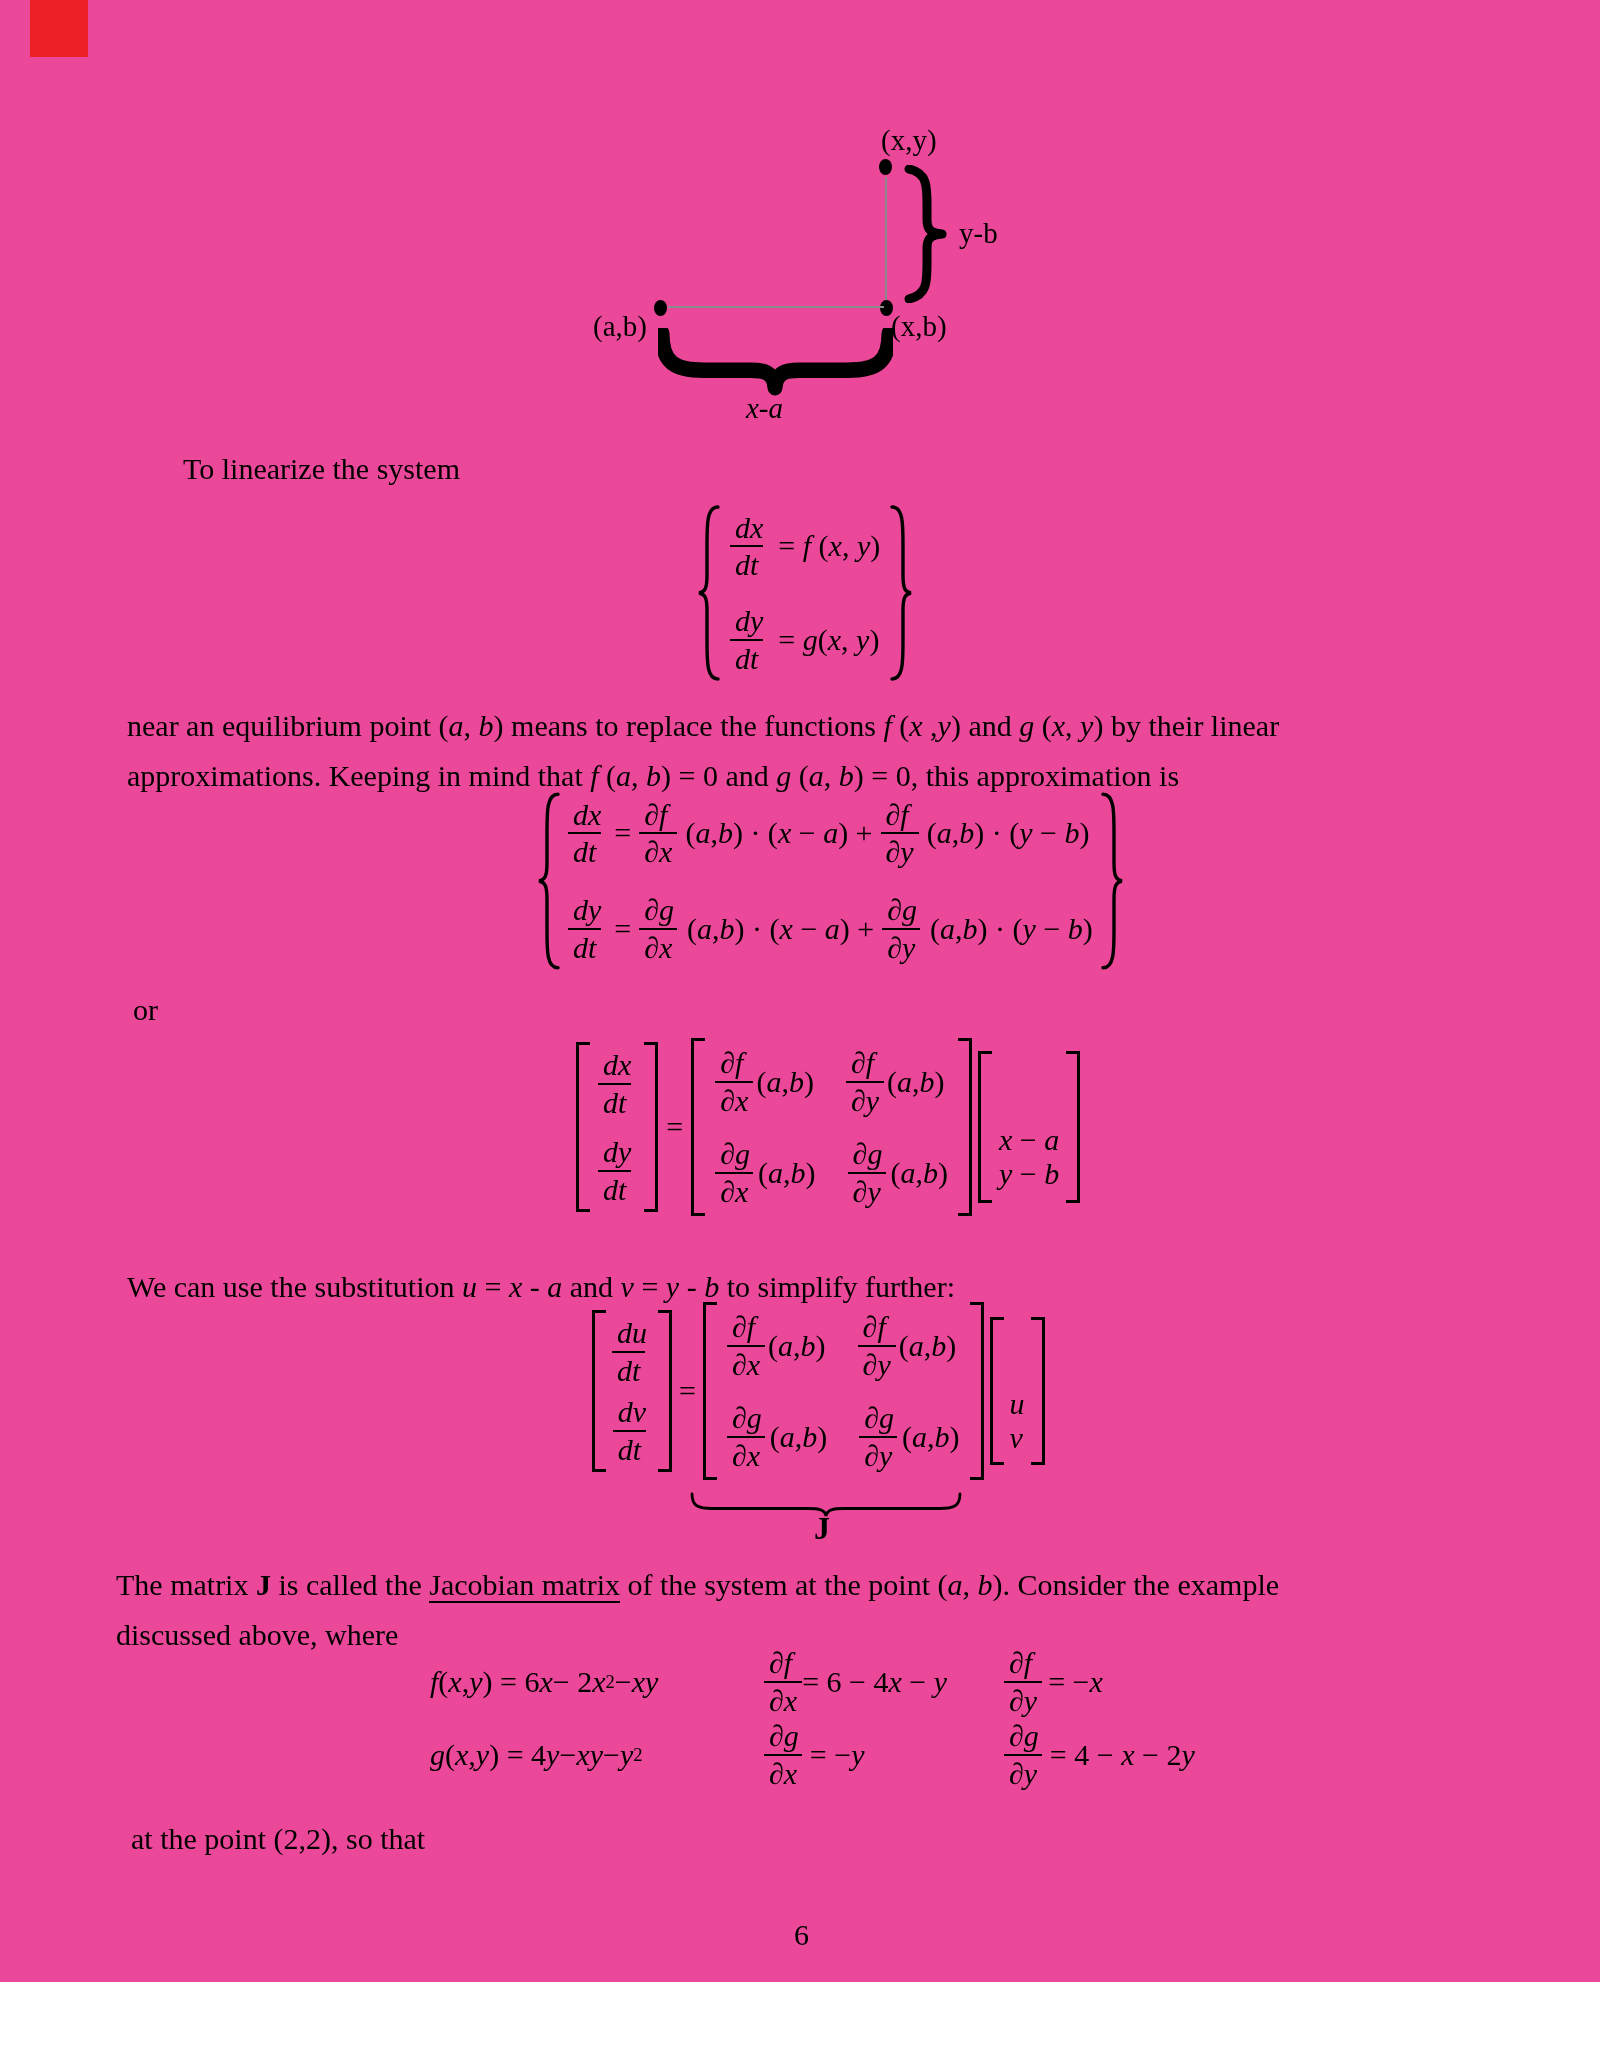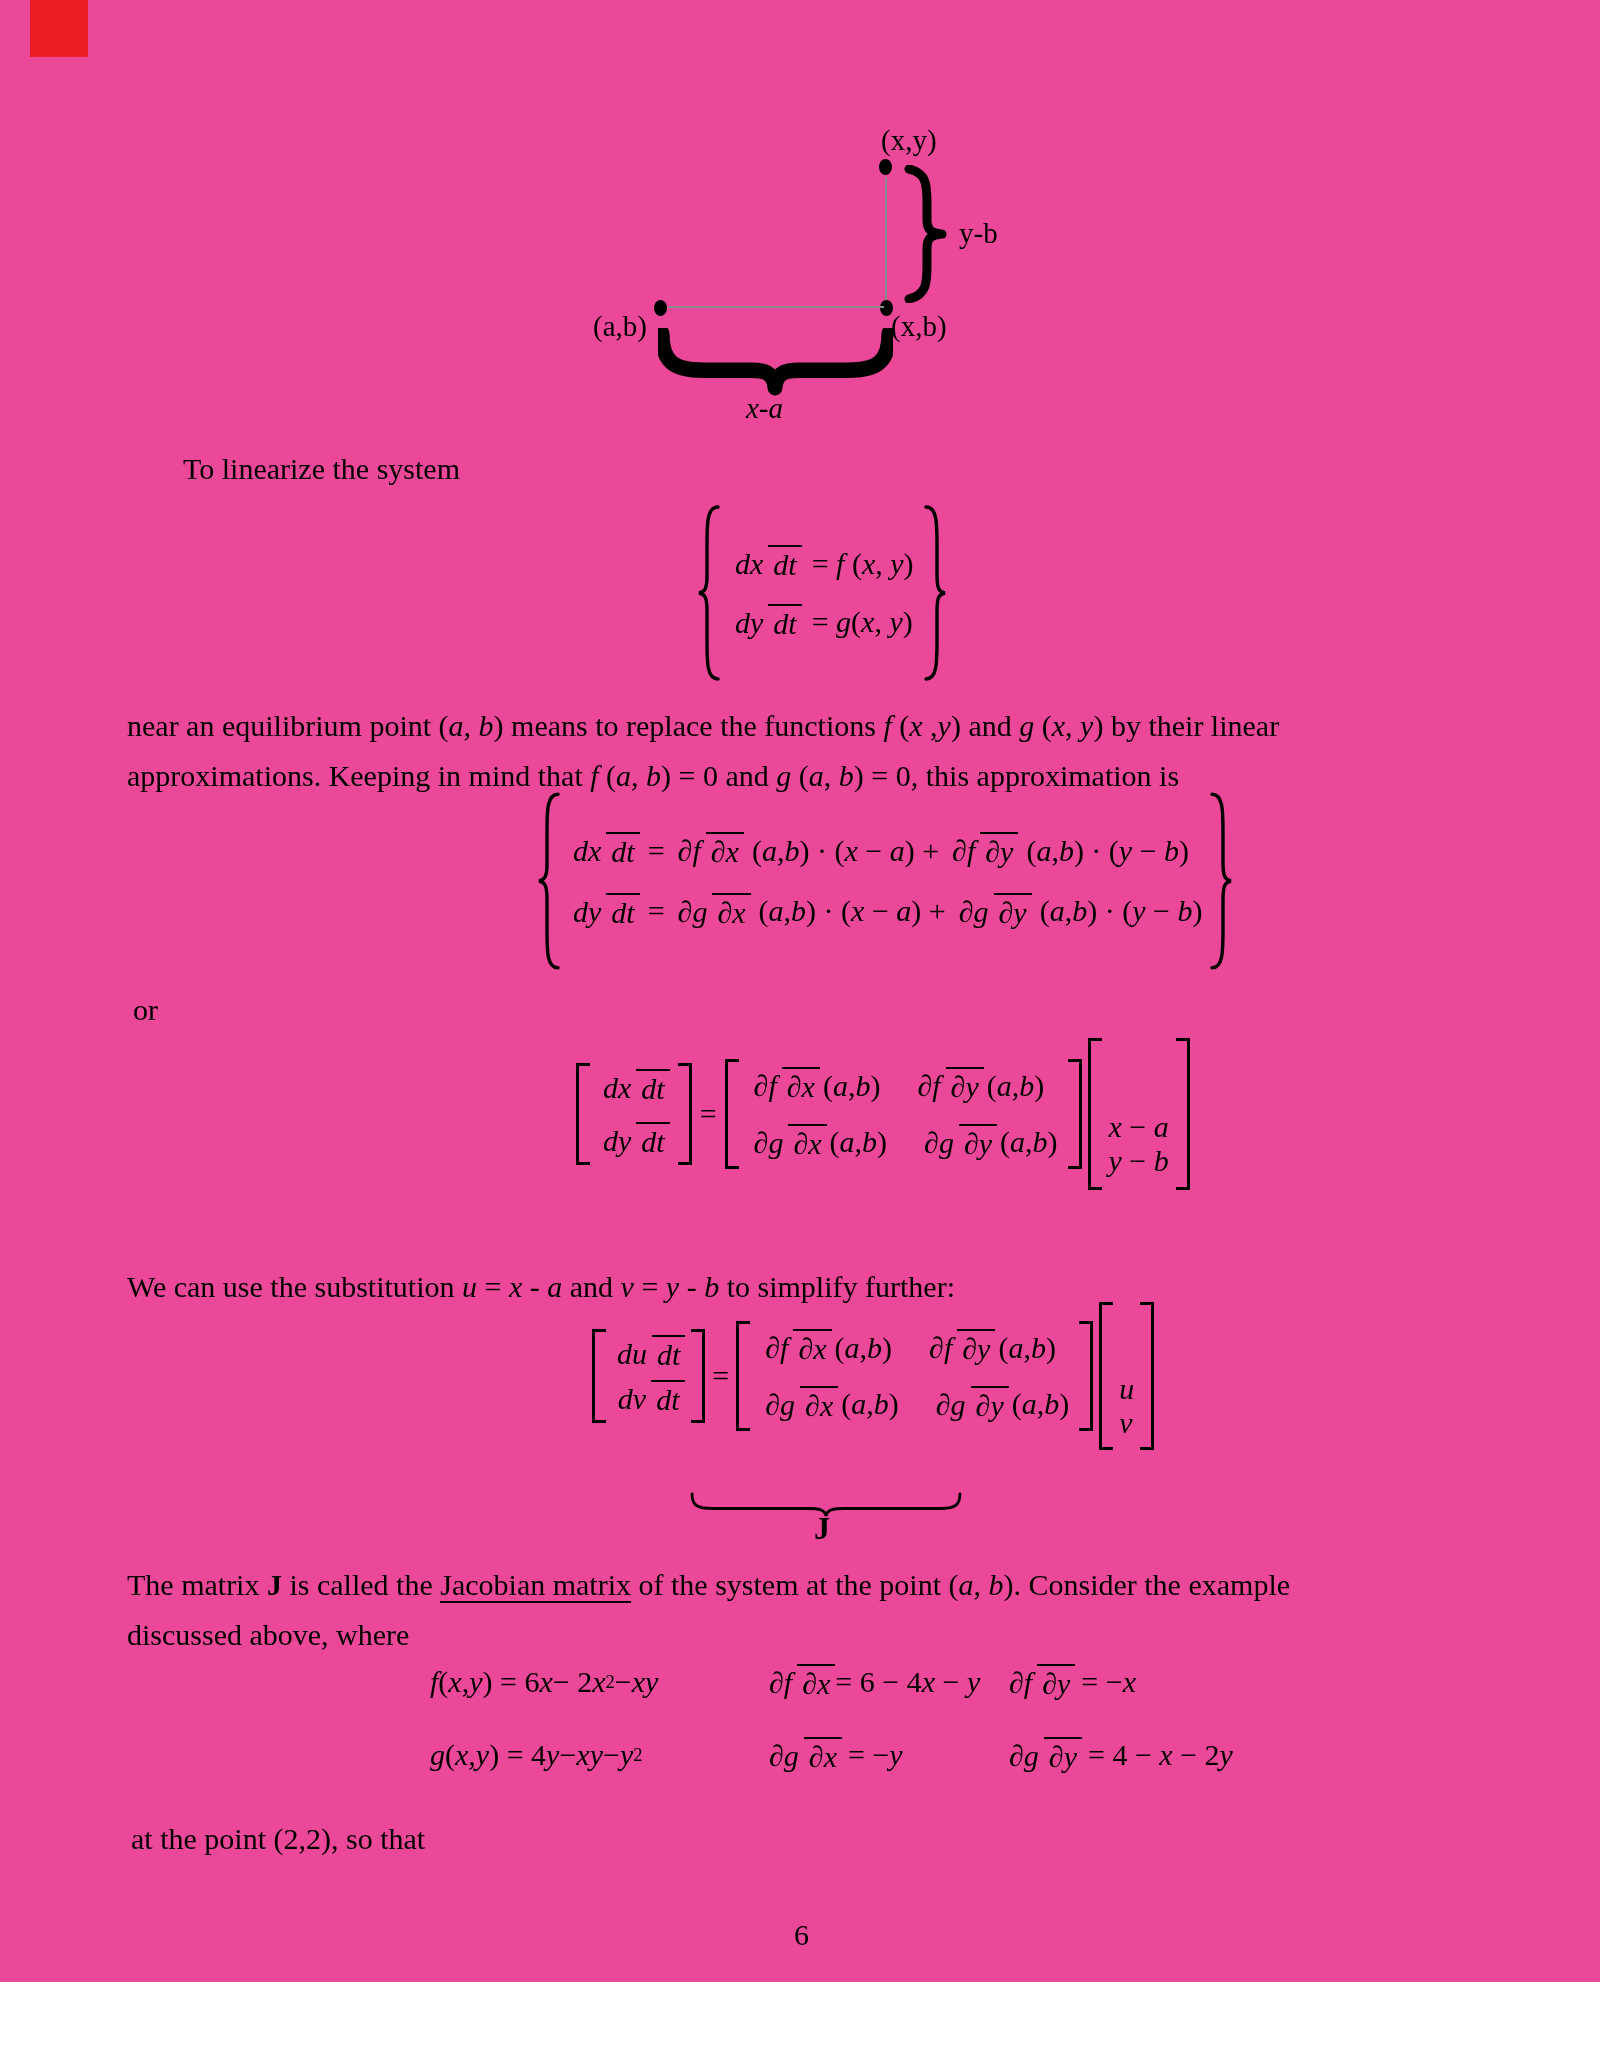--- a/index.html
+++ b/index.html
@@ -7,21 +7,21 @@
         font-family:"Liberation Serif","DejaVu Serif",serif;font-size:30px;color:#000;}
   .abs{position:absolute;}
   .nowrap{white-space:nowrap;}
   .line{line-height:50px;white-space:nowrap;}
   
   .rs-i{font-style:italic;}
   .rs-b{font-weight:700;}
   .rs-u{border-bottom:2.5px solid #000;}
   .rs-p{font-size:0.62em;vertical-align:0.58em;}
   
-  .frac{display:inline-flex;flex-direction:row;align-items:flex-end;text-align:center;
+  .frac{display:inline-flex;flex-direction:column;align-items:flex-start;text-align:center;
         font-style:italic;line-height:1.12;}
   .frac .num{padding:0 5px 1px 5px;}
   .frac .den{border-top:2.2px solid #000;padding:1px 5px 0 5px;}
   
   .mrow{display:flex;align-items:center;}
   
   .matrix{display:inline-flex;align-items:stretch;}
   .bk{width:11px;}
   .bkl{border-left:3.5px solid #000;border-top:3.5px solid #000;border-bottom:3.5px solid #000;}
   .bkr{border-right:3.5px solid #000;border-top:3.5px solid #000;border-bottom:3.5px solid #000;}
@@ -278,21 +278,21 @@
         </div>
         <span class="bk bkr"></span>
       </div>
     </div>
     <svg class="abs" style="left:98px;top:190px;" width="272" height="26" viewBox="0 0 268 26" preserveAspectRatio="none">
       <path d="M2,2 C2,14 8,16.5 22,16.5 L116,16.5 C127,16.5 133,17.5 134,24 C135,17.5 141,16.5 152,16.5 L246,16.5 C260,16.5 266,14 266,2" fill="none" stroke="#000" stroke-width="2.8" stroke-linecap="round"></path>
     </svg>
     <span class="jlabel" style="left:222px;top:208px;">J</span>
   </div>
 
-  <div class="abs" style="left:127px;top:1560px;">
+  <div class="abs" style="left:116px;top:1560px;">
     <div class="line"><span>The matrix </span><span class="rs-b">J</span><span> is called the </span><span class="rs-u">Jacobian matrix</span><span> of the system at the point (</span><span class="rs-i">a</span><span>, </span><span class="rs-i">b</span><span>). Consider the example</span></div>
     <div class="line"><span>discussed above, where</span></div>
   </div>
 
   <div class="exrow" style="left:430px;top:1624px;">
     <div class="excol1 nowrap">
         <span class="rs-i">f</span>
         <span> (</span>
         <span class="rs-i">x</span>
         <span>, </span>

